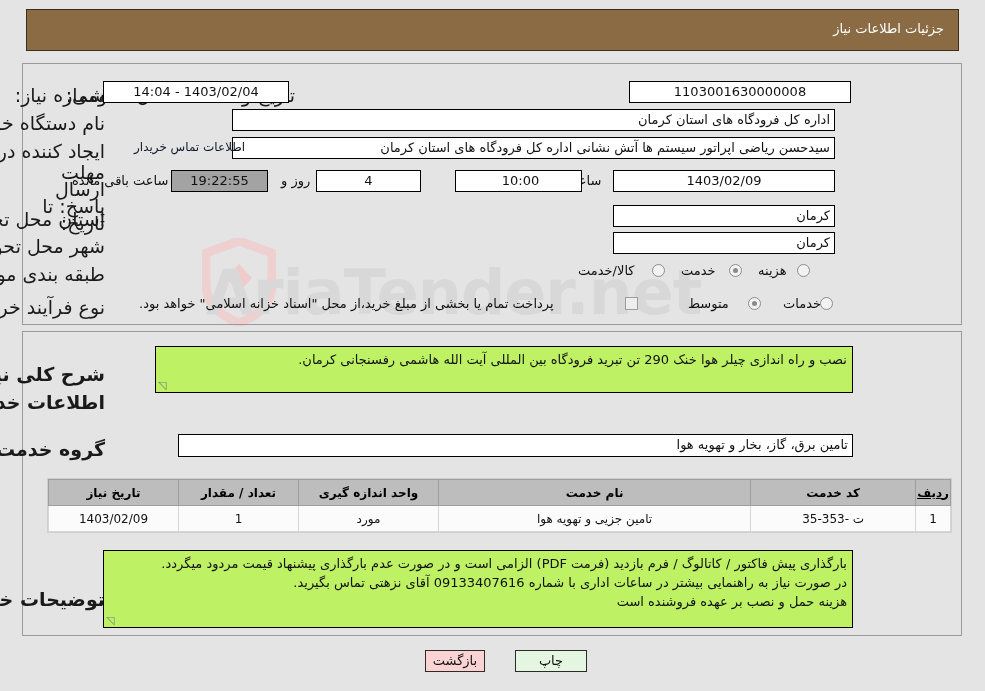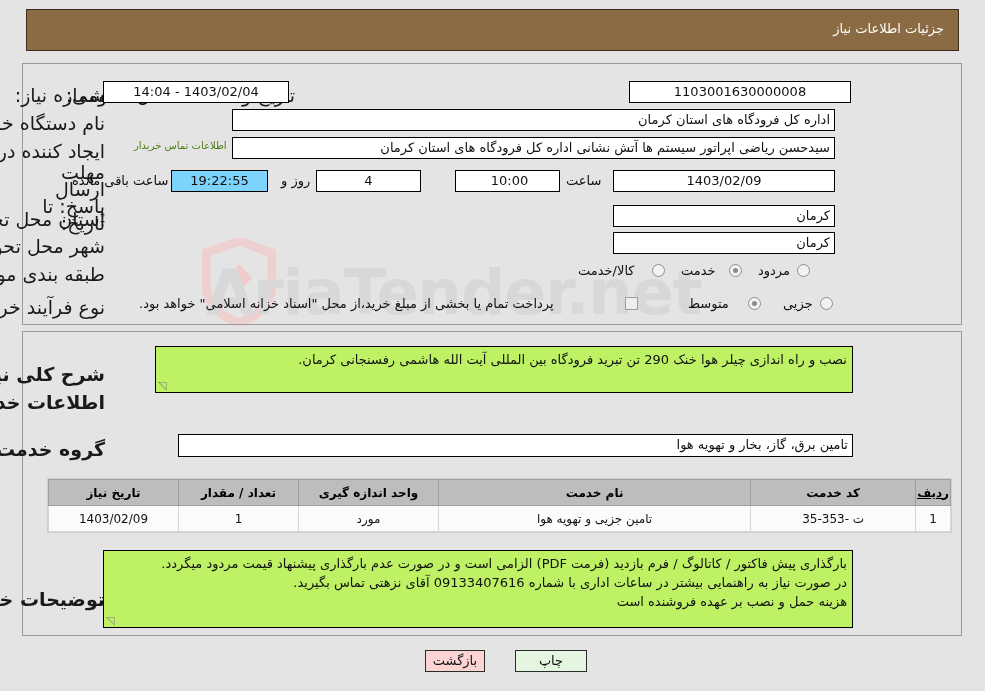--- a/index.html
+++ b/index.html
@@ -87,26 +87,26 @@
     color: #111111;
     line-height: 20px;
     height: 22px;
     padding: 0 4px;
     z-index: 4;
     overflow: hidden;
     white-space: nowrap;
   }
   .fld.ctr { text-align: center; }
   .fld.rgt { text-align: right; }
-  .fld.cream { background: #7dd3fc; }
+  .fld.cream { background: #a3a3a3; }
 
   .linkbox {
     position: absolute;
-    color: #4d7c0f;
-    font-size: 10px;
+    color: #0f172a;
+    font-size: 12px;
     z-index: 5;
     cursor: pointer;
     white-space: nowrap;
   }
 
   .plaintext {
     position: absolute;
     font-size: 13px;
     color: #111;
     z-index: 4;
@@ -237,43 +237,43 @@
   <div class="lbl" style="right:880px; top:112px;">نام دستگاه خریدار:</div>
   <div class="fld rgt" style="left:232px; top:109px; width:603px;">اداره کل فرودگاه های استان کرمان</div>
 
   <div class="lbl" style="right:880px; top:140px;">ایجاد کننده درخواست:</div>
   <div class="fld rgt" style="left:232px; top:137px; width:603px;">سیدحسن ریاضی اپراتور سیستم ها آتش نشانی اداره کل فرودگاه های استان کرمان</div>
   <div class="linkbox" style="left:134px; top:140px;">اطلاعات تماس خریدار</div>
 
   <div class="lbl" style="right:880px; top:164px; line-height:17px; white-space:normal; width:90px; text-align:right;">مهلت ارسال پاسخ: تا تاریخ:</div>
   <div class="fld ctr" style="left:613px; top:170px; width:222px;">1403/02/09</div>
   <div class="plaintext" style="left:566px; top:173px;">ساعت</div>
-  <div class="fld ctr" style="left:455px; top:170px; width:105px;padding-left:8px;">10:00</div>
+  <div class="fld ctr" style="left:455px; top:170px; width:127px;padding-left:8px;">10:00</div>
   <div class="fld ctr" style="left:316px; top:170px; width:105px;">4</div>
   <div class="plaintext" style="left:281px; top:173px;">روز و</div>
   <div class="fld ctr cream" style="left:171px; top:170px; width:97px;">19:22:55</div>
   <div class="plaintext" style="left:72px; top:173px;">ساعت باقی مانده</div>
 
   <div class="lbl" style="right:880px; top:208px;">استان محل تحویل:</div>
   <div class="fld rgt" style="left:613px; top:205px; width:222px;">کرمان</div>
 
   <div class="lbl" style="right:880px; top:235px;">شهر محل تحویل:</div>
   <div class="fld rgt" style="left:613px; top:232px; width:222px;">کرمان</div>
 
   <div class="lbl" style="right:880px; top:263px;">طبقه بندی موضوعی:</div>
   <div class="radio" style="left:797px; top:264px;"></div>
-  <div class="plaintext" style="left:758px; top:263px;">مردود</div>
+  <div class="plaintext" style="left:758px; top:263px;">هزینه</div>
   <div class="radio on" style="left:729px; top:264px;"></div>
   <div class="plaintext" style="left:681px; top:263px;">خدمت</div>
   <div class="radio" style="left:652px; top:264px;"></div>
   <div class="plaintext" style="left:578px; top:263px;">کالا/خدمت</div>
 
   <div class="lbl" style="right:880px; top:296px;">نوع فرآیند خرید :</div>
   <div class="radio" style="left:820px; top:297px;"></div>
-  <div class="plaintext" style="left:783px; top:296px;">جزیی</div>
+  <div class="plaintext" style="left:783px; top:296px;">خدمات</div>
   <div class="radio on" style="left:748px; top:297px;"></div>
   <div class="plaintext" style="left:688px; top:296px;">متوسط</div>
   <div class="checkbox" style="left:625px; top:297px;"></div>
   <div class="plaintext" style="left:139px; top:296px;">پرداخت تمام یا بخشی از مبلغ خرید،از محل "اسناد خزانه اسلامی" خواهد بود.</div>
 
   <div class="lbl bold" style="right:880px; top:363px;">شرح کلی نیاز:</div>
   <div class="tarea" style="left:155px; top:346px; width:698px; height:47px;">
     <span>نصب و راه اندازی چیلر هوا خنک 290 تن تبرید فرودگاه بین المللی آیت الله هاشمی رفسنجانی کرمان.</span>
     <span class="grip">
         <span>◸</span>

